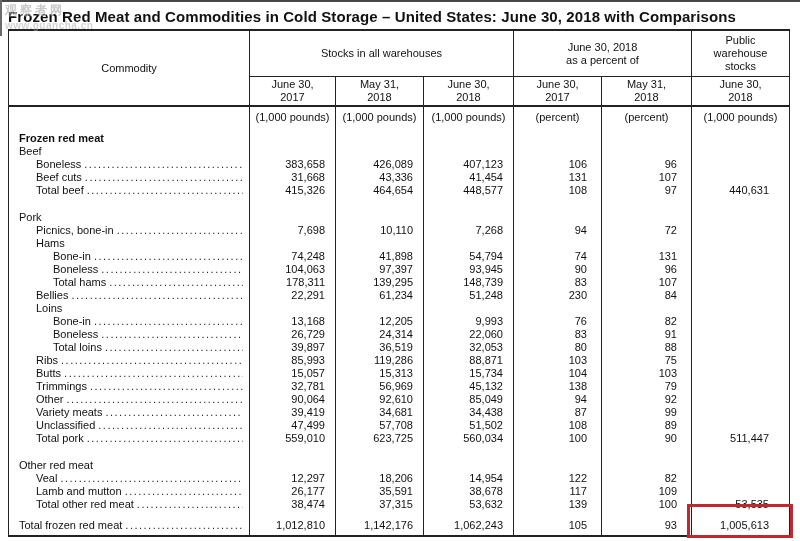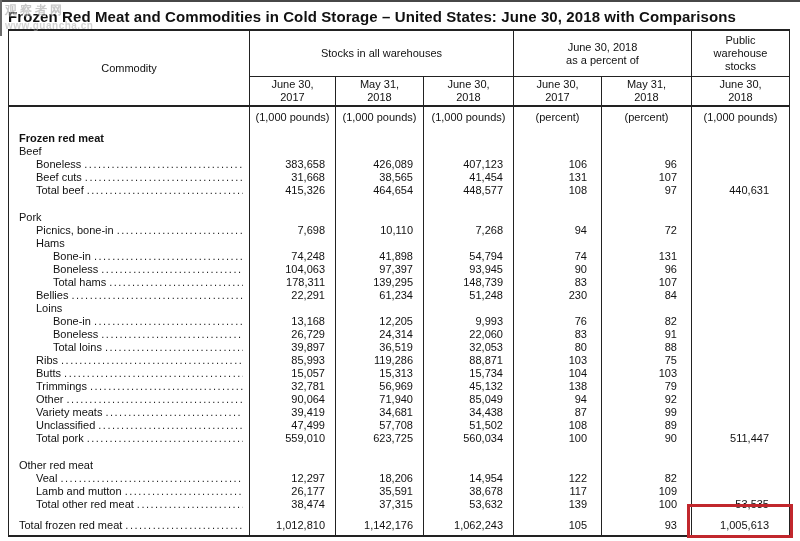--- a/index.html
+++ b/index.html
@@ -165,21 +165,21 @@
           <td class="c-val c-pub"></td>
         </tr>
         <tr>
           <td class="c-label">
             <div class="lbl ind1">
               <span class="txt">Beef cuts</span>
               <span class="dots"></span>
             </div>
           </td>
           <td class="c-val">31,668</td>
-          <td class="c-val">38,565</td>
+          <td class="c-val">43,336</td>
           <td class="c-val">41,454</td>
           <td class="c-val c-pct">131</td>
           <td class="c-val c-pct">107</td>
           <td class="c-val c-pub"></td>
         </tr>
         <tr>
           <td class="c-label">
             <div class="lbl ind1">
               <span class="txt">Total beef</span>
               <span class="dots"></span>
@@ -395,21 +395,21 @@
           <td class="c-val c-pub"></td>
         </tr>
         <tr>
           <td class="c-label">
             <div class="lbl ind1">
               <span class="txt">Other</span>
               <span class="dots"></span>
             </div>
           </td>
           <td class="c-val">90,064</td>
-          <td class="c-val">71,940</td>
+          <td class="c-val">92,610</td>
           <td class="c-val">85,049</td>
           <td class="c-val c-pct">94</td>
           <td class="c-val c-pct">92</td>
           <td class="c-val c-pub"></td>
         </tr>
         <tr>
           <td class="c-label">
             <div class="lbl ind1">
               <span class="txt">Variety meats</span>
               <span class="dots"></span>

